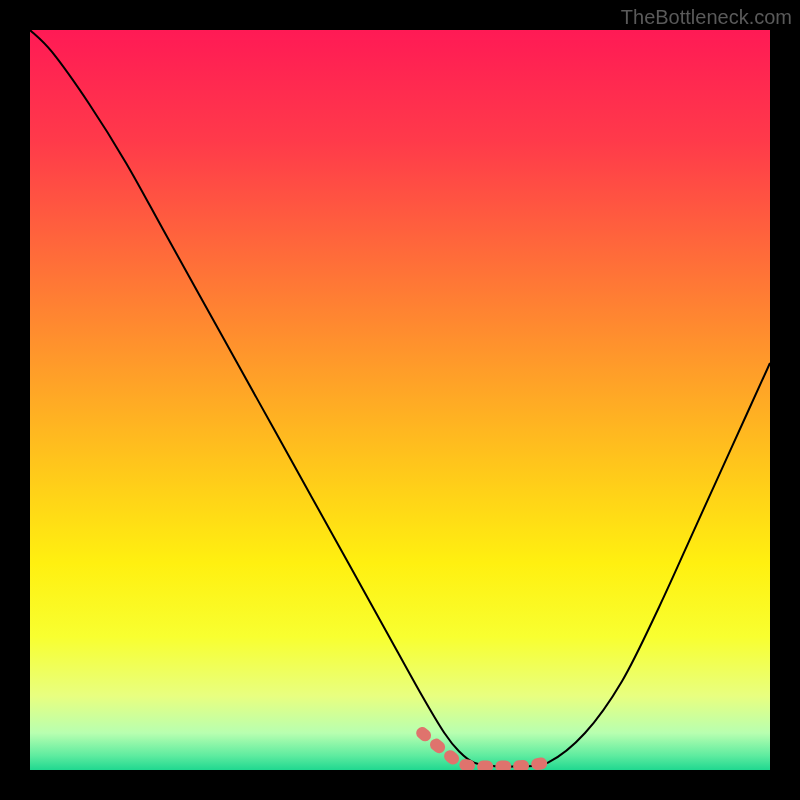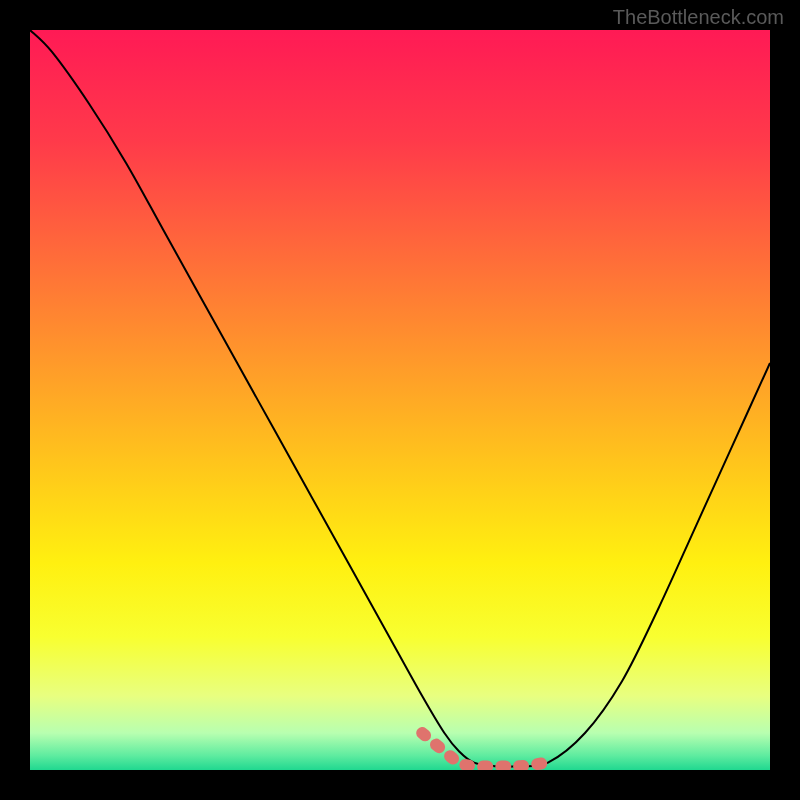--- a/index.html
+++ b/index.html
@@ -13,21 +13,21 @@
   }
   .container {
     position: relative;
     width: 800px;
     height: 800px;
     background: #000;
   }
   .watermark {
     position: absolute;
     top: 6px;
-    right: 16px;
+    right: 8px;
     color: #5a5a5a;
     font-size: 20px;
     font-weight: 500;
     z-index: 10;
   }
   .plot {
     position: absolute;
     left: 30px;
     top: 30px;
     width: 740px;

